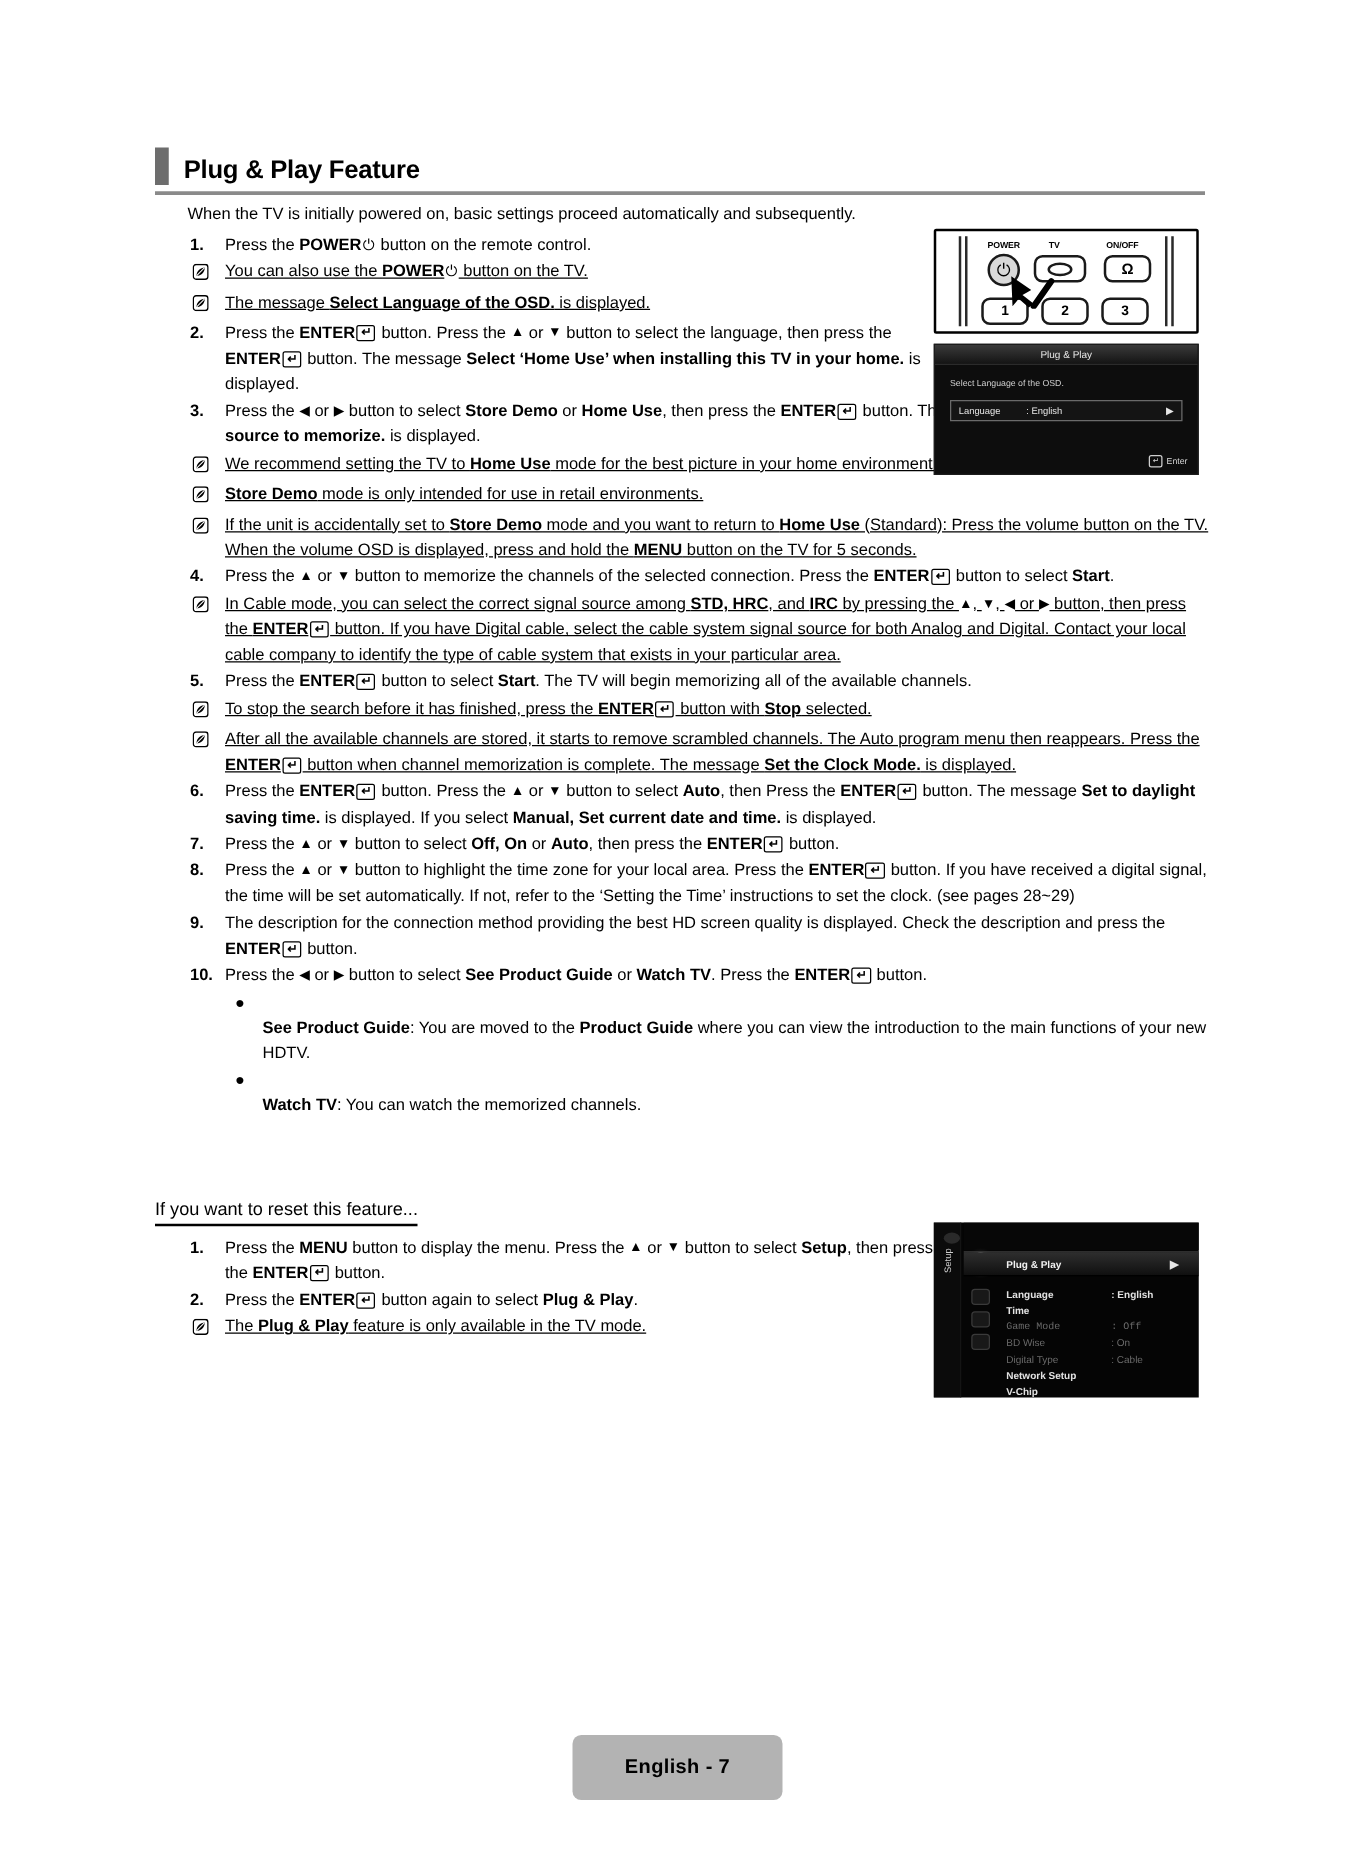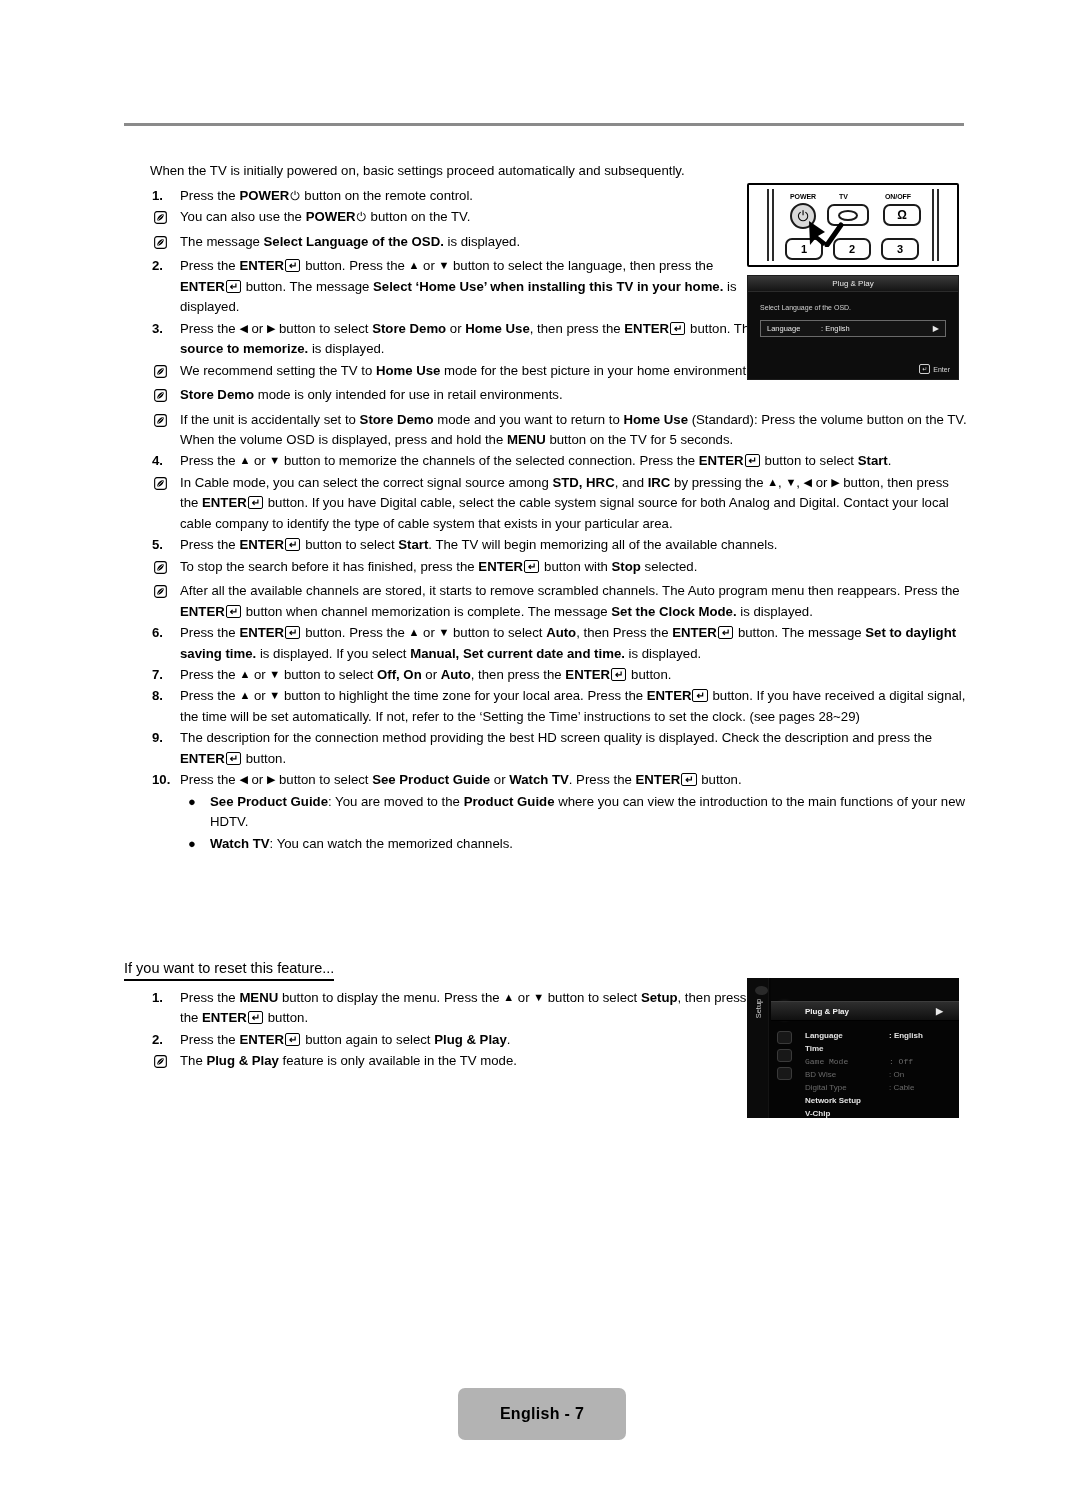--- a/index.html
+++ b/index.html
@@ -33,26 +33,26 @@
 
   .steps { position: absolute; left: 150px; top: 186px; width: 818px; }
 
   .step { display: flex; font-size: 13.2px; line-height: 1.55; margin-bottom: 1px; }
   .step-num { flex: 0 0 30px; text-align: left; font-weight: bold; padding-left: 2px; }
   .step-body { flex: 1 1 auto; }
 
   
   .note { display: flex; font-size: 13.2px; line-height: 1.55; margin: 1px 0 1px 0; }
   .note-icon { flex: 0 0 30px; padding-left: 4px; padding-top: 3px; }
-  .note-body { flex: 1 1 auto; }
+  .note-body { flex: 1 1 auto; text-decoration: underline; }
 
   
   .bullet { display: flex; font-size: 13.2px; line-height: 1.55; margin: 1px 0; }
   .bullet-dot { flex: 0 0 30px; padding-left: 8px; font-size: 13px; line-height: 1.5; }
-  .bullet-body { flex: 1 1 auto; }
+  .bullet-body { flex: 1 1 auto; margin-top: 20px; }
 
   .indent-2 { margin-left: 30px; }
 
   b, strong { font-weight: bold; }
 
   
   .narrow { width: 600px; }
   .mid { width: 790px; }
 
   
@@ -177,20 +177,24 @@
     display: flex; align-items: center; justify-content: center;
     font-size: 16px; font-weight: bold; letter-spacing: 0.3px;
   }
 </style>
 </head>
 <body>
 
 <div class="page">
 
   <div class="header">
+    <div class="header-row">
+      <div class="header-bar"></div>
+      <div class="header-title">Plug &amp; Play Feature</div>
+    </div>
     <div class="header-rule"></div>
   </div>
 
   <div class="intro">When the TV is initially powered on, basic settings proceed automatically and subsequently.</div>
 
   <div class="steps" id="steps-container">
       <div class="step narrow">
         <div class="step-num">1.</div>
         <div class="step-body">Press the <b>POWER</b><span class="power-glyph">⏻</span> button on the remote control.</div>
       </div>

